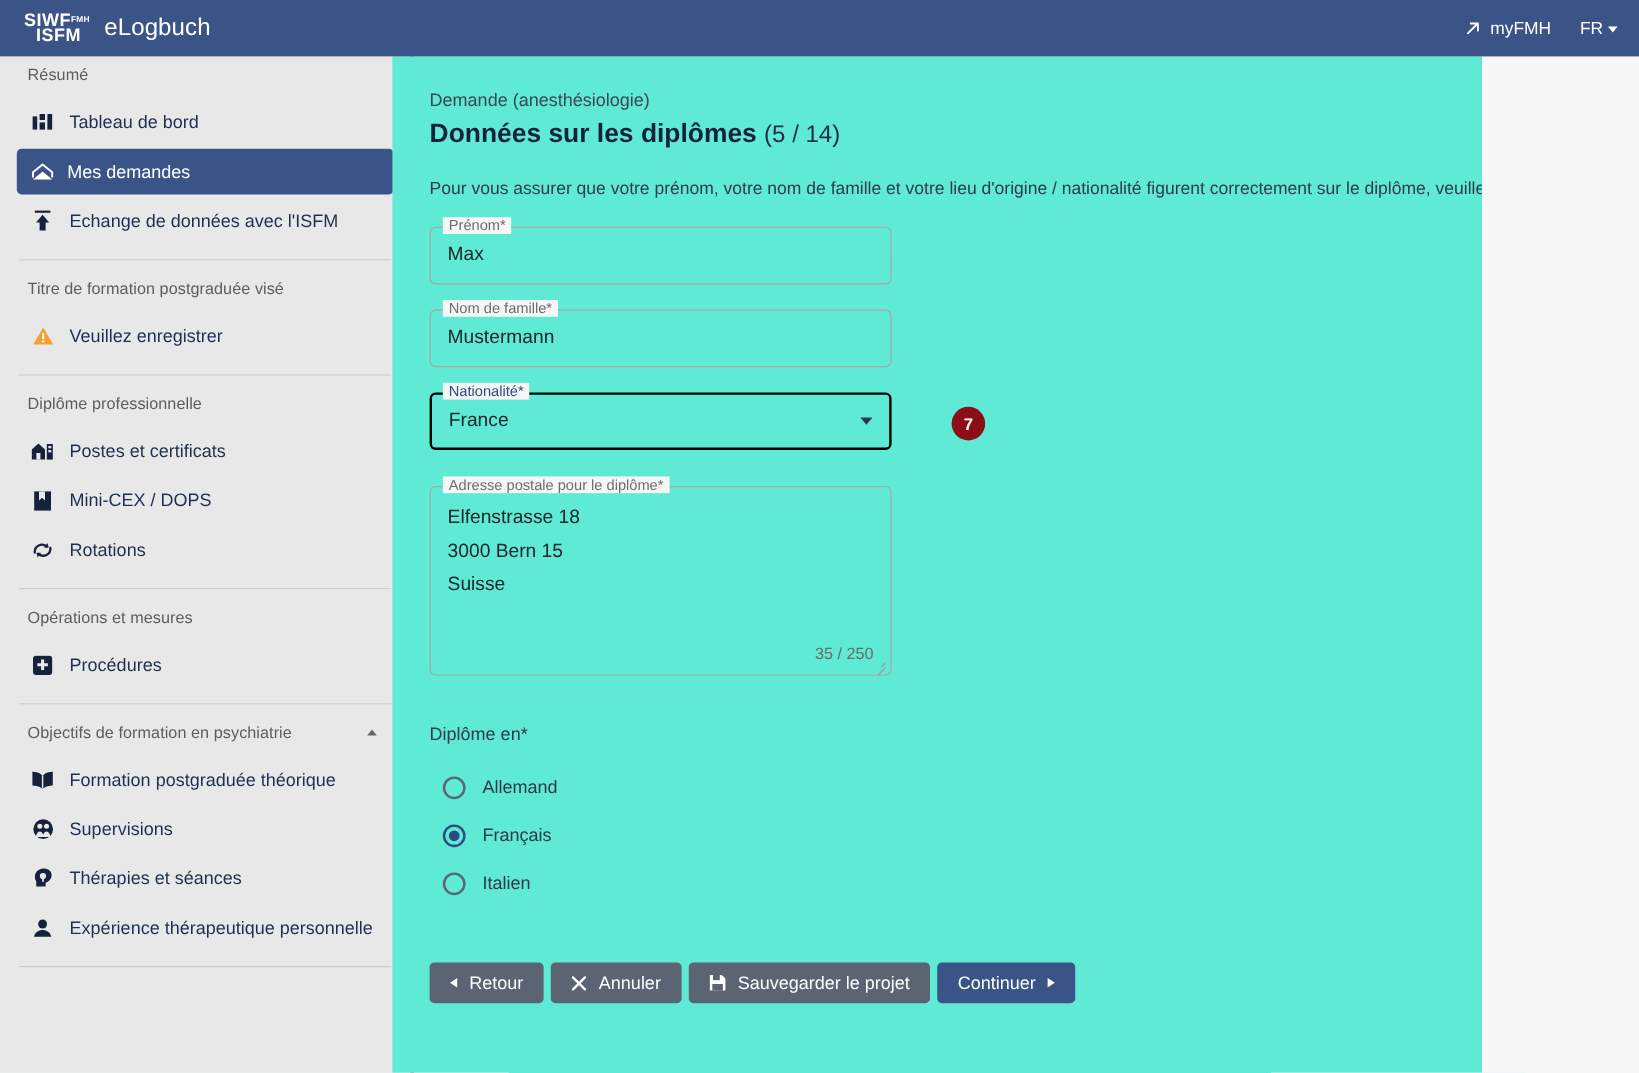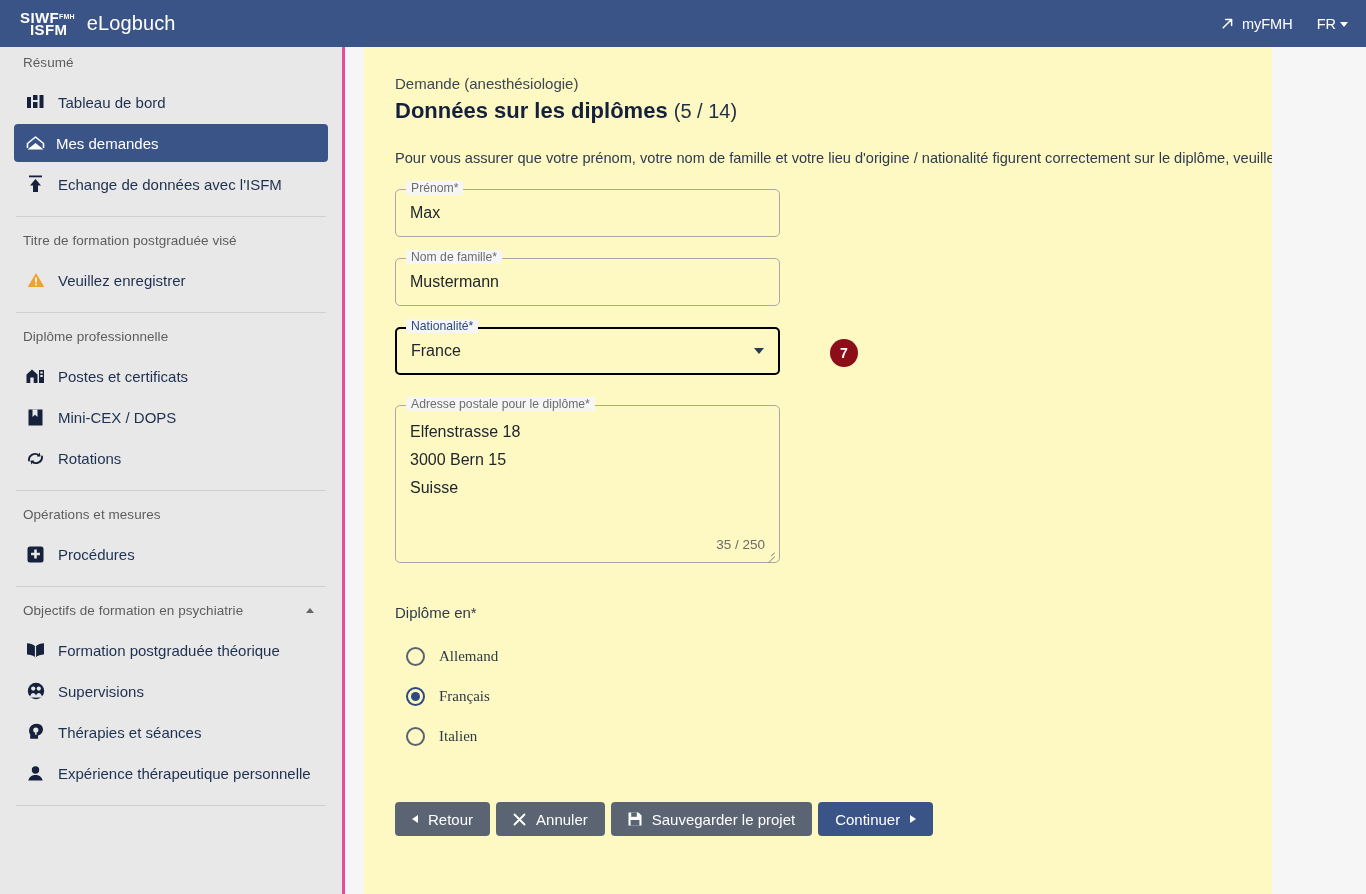--- a/index.html
+++ b/index.html
@@ -131,23 +131,23 @@
   .nav-divider {
     height: 1px;
     background: #cfcfcf;
     margin: 13px 16px 8px 16px;
   }
   .nav-warn { color: #1e3050; }
   .nav-warn .ico svg { display: block; }
 
   
   .main {
-    position: absolute; top: 47px; left: 364px;
+    position: absolute; top: 47px; left: 327px;
     width: 908px; height: 847px;
-    background: #fef9c3;
+    background: #5eead4;
     overflow: hidden;
   }
   .main-inner { padding: 28px 0 0 31px; }
   .crumb {
     color: #3d4654;
     font-size: 15px;
     margin-bottom: 6px;
   }
   .page-title {
     font-size: 22px;
@@ -279,21 +279,21 @@
   }
   .radio-row.checked .radio-mark {
     border-color: #2d4b82;
   }
   .radio-row.checked .radio-mark::after {
     content: "";
     width: 9px; height: 9px;
     border-radius: 50%;
     background: #2d4b82;
   }
-  .radio-text { font-size: 15px; color: #2d3949; font-family: Liberation Serif, serif; }
+  .radio-text { font-size: 15px; color: #2d3949; }
 
   
   .btnbar {
     margin-top: 46px;
     display: flex; align-items: center;
     gap: 6px;
   }
   .btn {
     display: inline-flex; align-items: center;
     gap: 10px;

